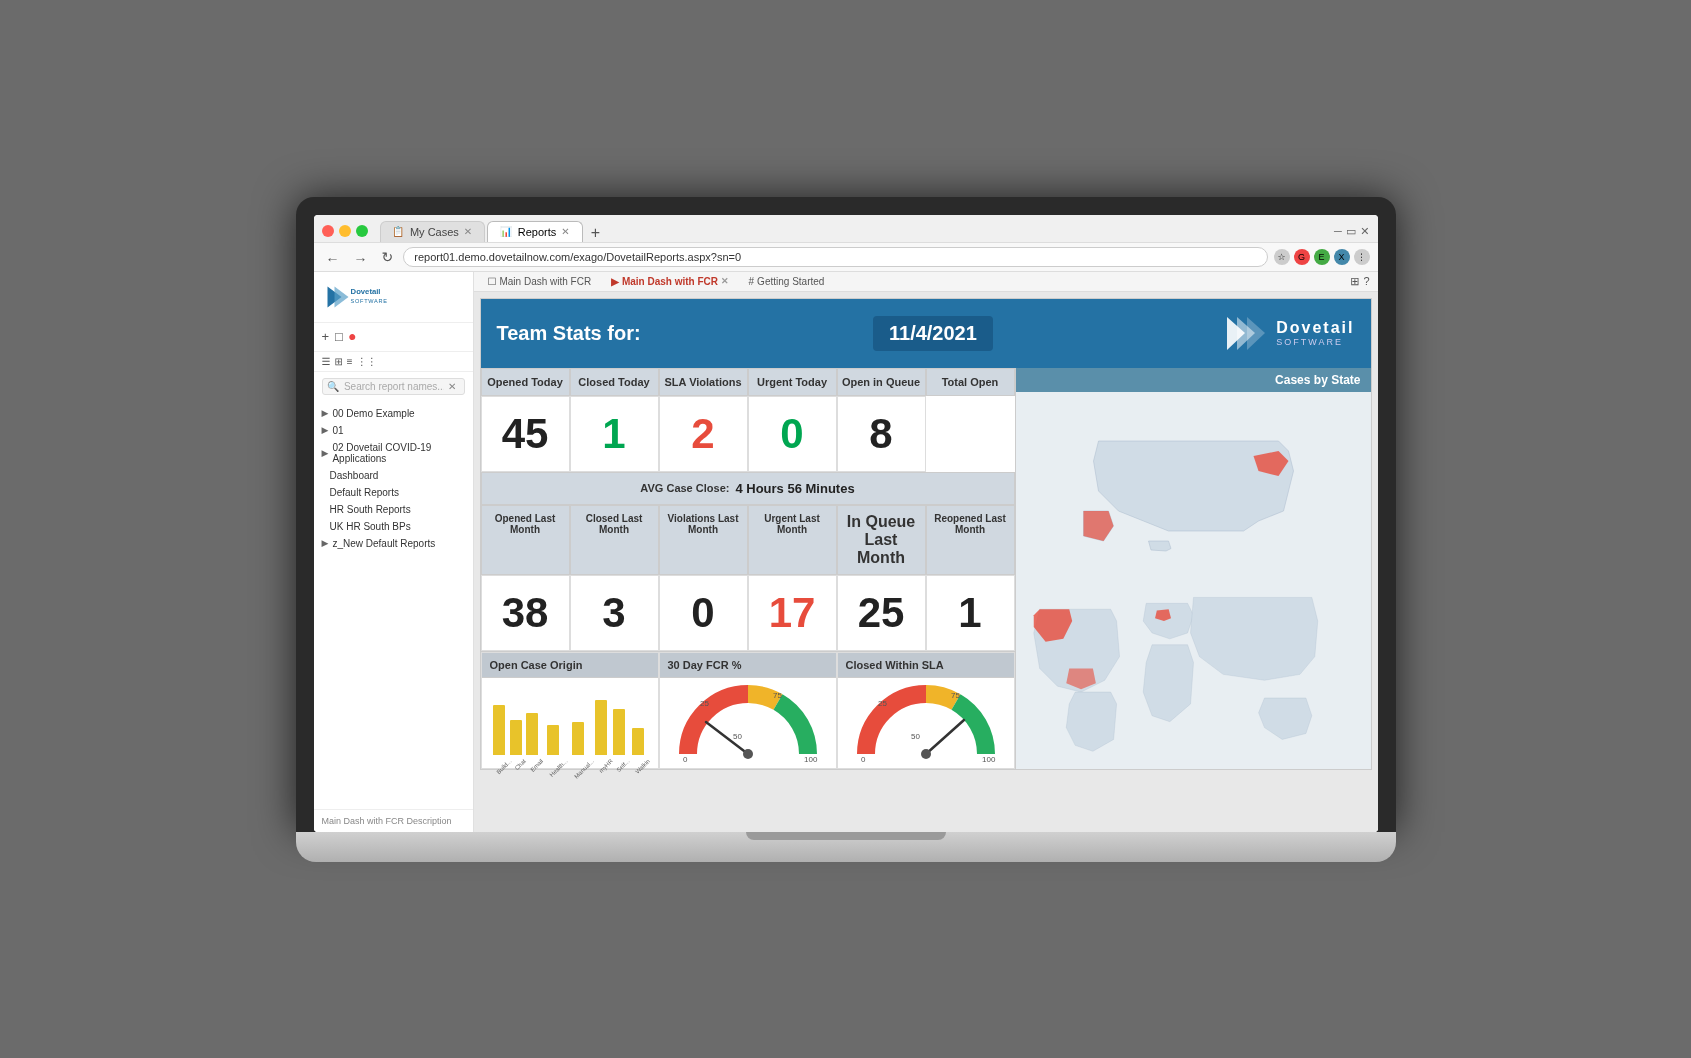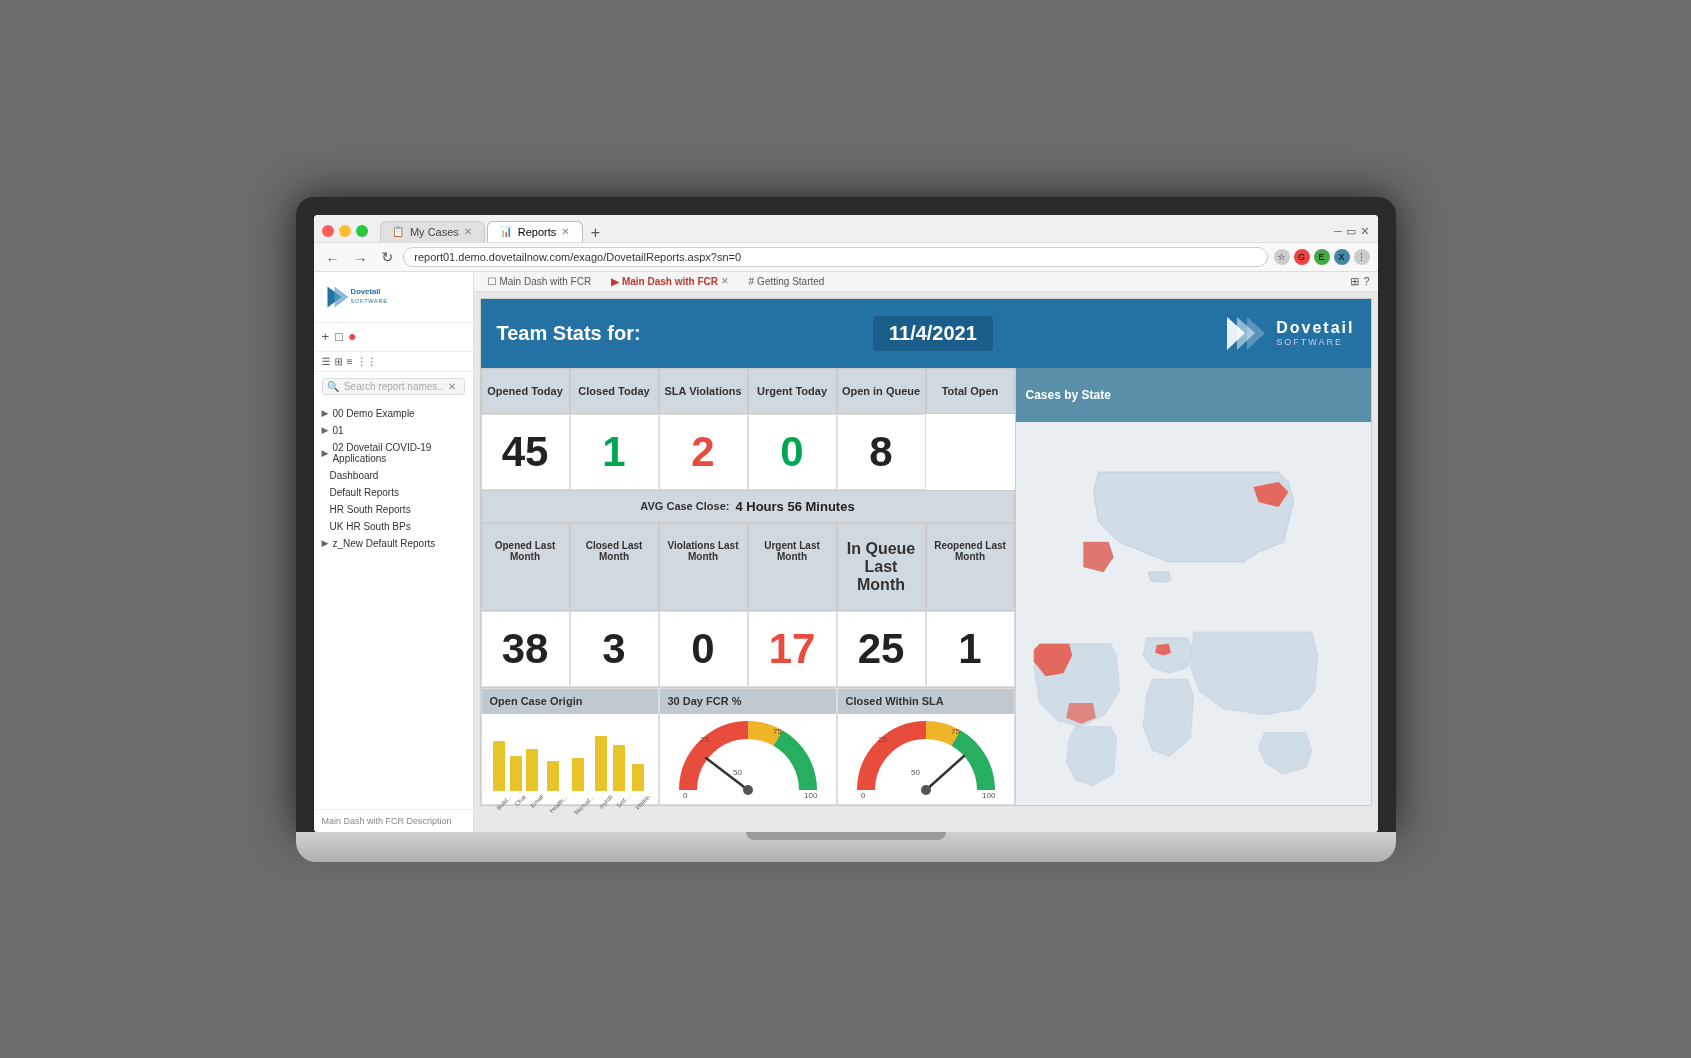--- a/index.html
+++ b/index.html
@@ -314,21 +314,21 @@
     .stat-cell {
       border: 1px solid #ddd;
       text-align: center;
       padding: 6px 4px;
     }
     .stat-header {
       background: #d0d8e0;
       font-size: 11px;
       font-weight: bold;
       color: #333;
-      padding: 16px 4px;
+      padding: 7px 4px;
       border: 1px solid #ccc;
       text-align: center;
     }
     .stat-value {
       font-size: 42px;
       font-weight: bold;
       color: #222;
       line-height: 1.1;
       padding: 8px 0;
     }
@@ -350,22 +350,22 @@
     }
     .avg-label { color: #333; }
     .avg-value { color: #222; font-size: 13px; }
 
     
     .map-section {
       background: #5a8faa;
       color: #fff;
       font-size: 12px;
       font-weight: bold;
-      padding: 20px 10px;
-      text-align: left;
+      padding: 5px 10px;
+      text-align: right;
     }
     .map-area {
       flex: 1;
       background: #e8eef2;
       display: flex;
       align-items: center;
       justify-content: center;
       overflow: hidden;
       min-height: 100px;
     }

